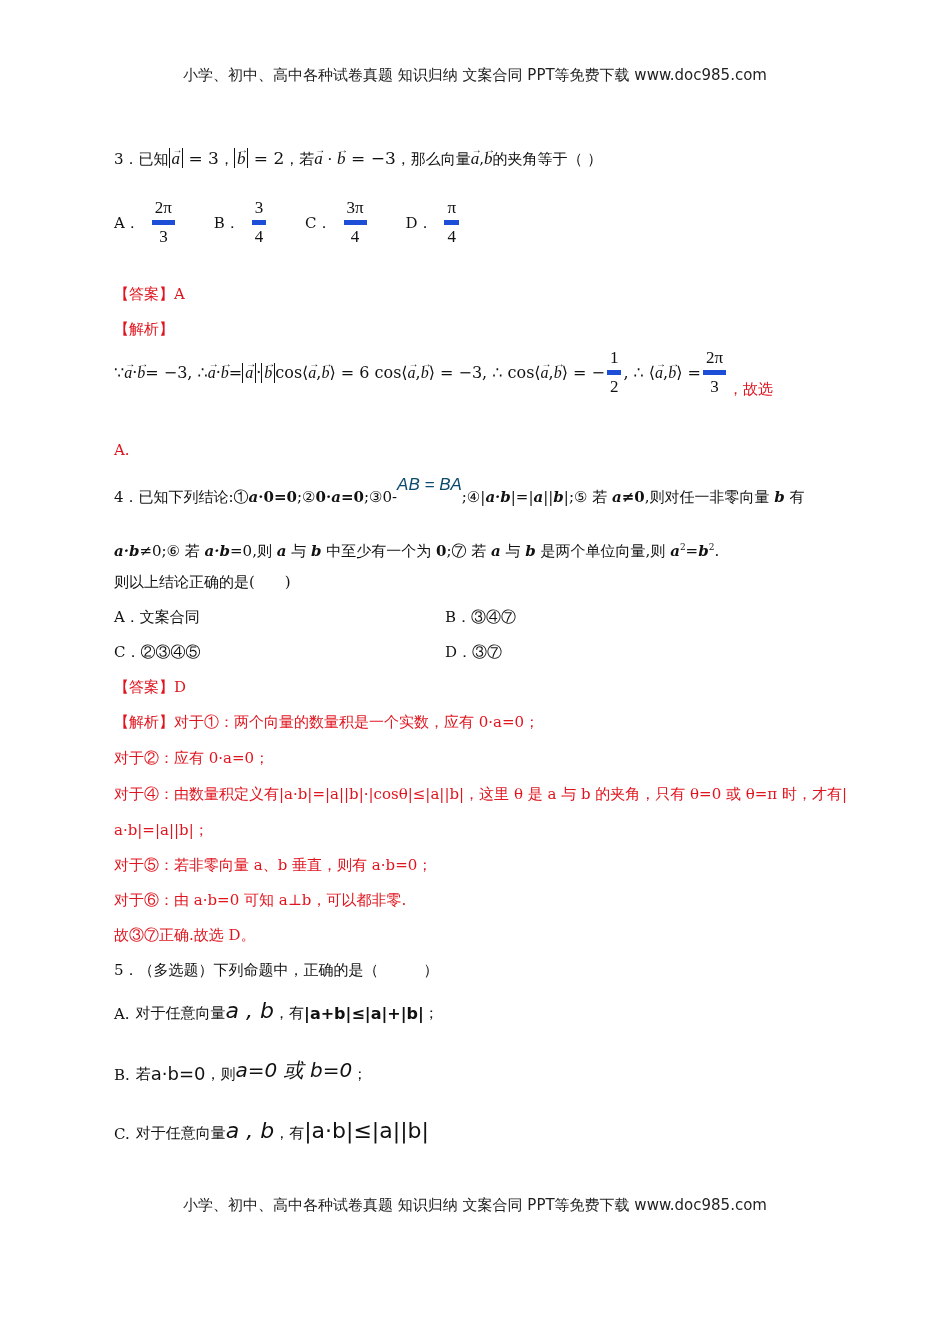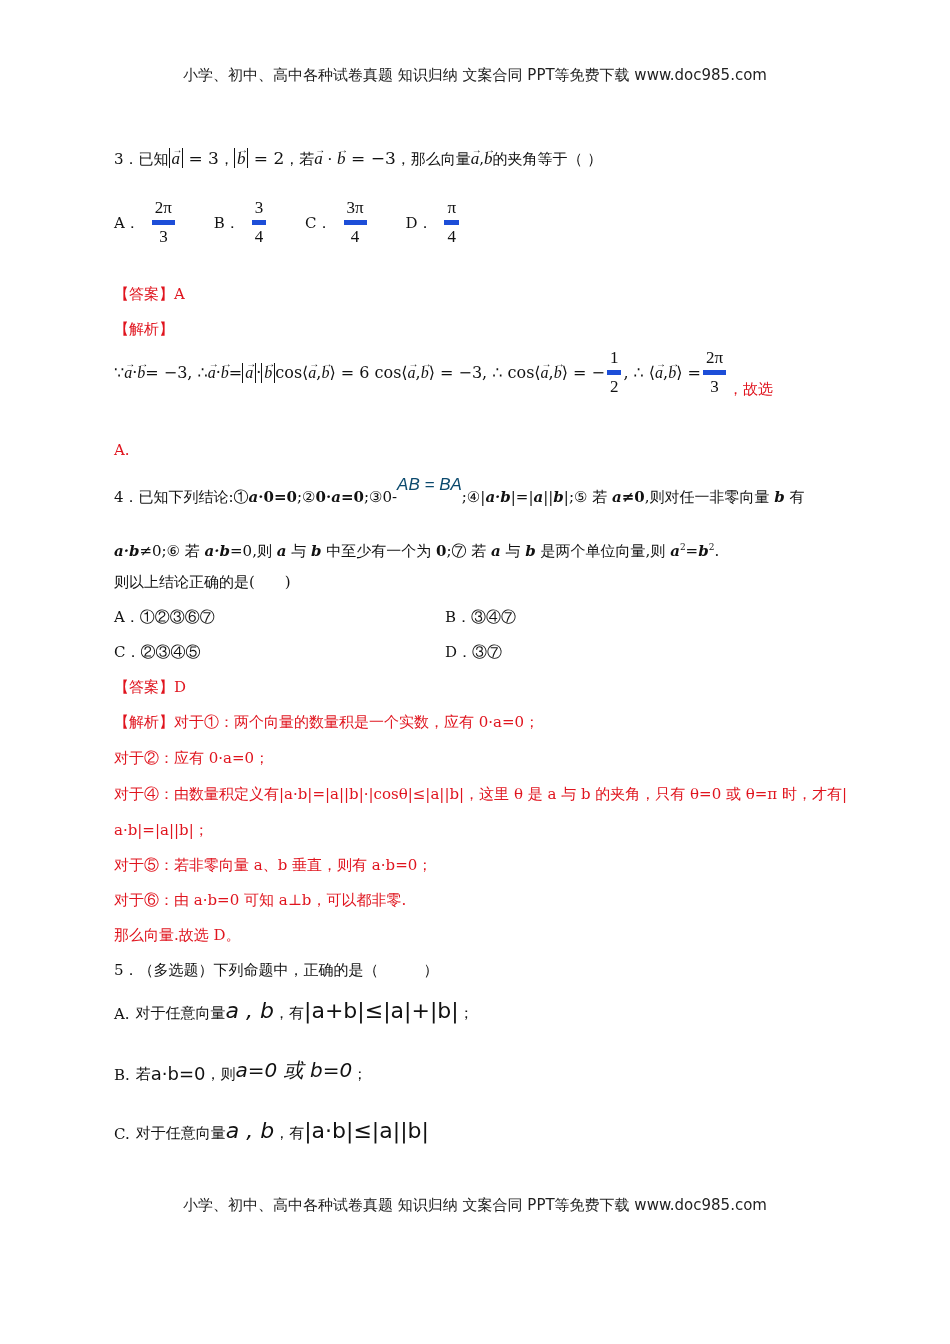--- a/index.html
+++ b/index.html
@@ -103,42 +103,42 @@
 <div class="abs txt" style="left:114px; top:487px;">
   <span>4．已知下列结论:①</span><span class="bi">a</span><span class="b">·0=0</span><span>;②</span><span class="b">0·</span><span class="bi">a</span><span class="b">=0</span><span>;③0-</span><span class="ab-eq">AB = BA</span><span>;④|</span><span class="bi">a·b</span><span>|=|</span><span class="bi">a</span><span>||</span><span class="bi">b</span><span>|;⑤ 若 </span><span class="bi">a</span><span class="b">≠0</span><span>,则对任一非零向量 </span><span class="bi">b</span><span> 有</span>
 </div>
 
 <div class="abs txt" style="left:114px; top:537px;">
   <span class="bi">a·b</span><span>≠0;⑥ 若 </span><span class="bi">a·b</span><span>=0,则 </span><span class="bi">a</span><span> 与 </span><span class="bi">b</span><span> 中至少有一个为 </span><span class="b">0</span><span>;⑦ 若 </span><span class="bi">a</span><span> 与 </span><span class="bi">b</span><span> 是两个单位向量,则 </span><span class="bi">a</span><span class="superscript">2</span><span>=</span><span class="bi">b</span><span class="superscript">2</span><span>.</span>
 </div>
 
 <div class="abs txt" style="left:114px; top:572px;">则以上结论正确的是(　　)</div>
 
-<div class="abs txt" style="left:114px; top:607px;">A．①②③⑥⑦</div>
+<div class="abs txt" style="left:114px; top:607px;">A．文案合同</div>
 <div class="abs txt" style="left:445px; top:607px;">B．③④⑦</div>
 <div class="abs txt" style="left:114px; top:642px;">C．②③④⑤</div>
 <div class="abs txt" style="left:445px; top:642px;">D．③⑦</div>
 
 <div class="abs txt red" style="left:114px; top:677px;">【答案】D</div>
 <div class="abs txt red" style="left:114px; top:712px;">【解析】对于①：两个向量的数量积是一个实数，应有 0·a=0；</div>
 <div class="abs txt red" style="left:114px; top:748px;">对于②：应有 0·a=0；</div>
 <div class="abs txt red" style="left:114px; top:784px;">对于④：由数量积定义有|a·b|=|a||b|·|cosθ|≤|a||b|，这里 θ 是 a 与 b 的夹角，只有 θ=0 或 θ=π 时，才有|</div>
 <div class="abs txt red" style="left:114px; top:820px;">a·b|=|a||b|；</div>
 <div class="abs txt red" style="left:114px; top:855px;">对于⑤：若非零向量 a、b 垂直，则有 a·b=0；</div>
 <div class="abs txt red" style="left:114px; top:890px;">对于⑥：由 a·b=0 可知 a⊥b，可以都非零.</div>
-<div class="abs txt red" style="left:114px; top:925px;">那么向量.故选 D。</div>
+<div class="abs txt red" style="left:114px; top:925px;">故③⑦正确.故选 D。</div>
 
 <div class="abs txt" style="left:114px; top:960px;">5．（多选题）下列命题中，正确的是（　　　）</div>
 
 <div class="abs" style="left:114px; top:998px; display:flex; align-items:flex-end; font-size:15px;">
   <span style="margin-right:6px;">A.</span>
     <span>对于任意向量</span>
     <span class="sans-math" style="font-size:22px; font-style:italic;">a , b</span>
     <span>，有</span>
-    <span class="sans-math" style="font-size:22px;">|a+b|≤|a|+|b|</span>
+    <span class="sans-math" style="font-size:16px;font-weight:bold;">|a+b|≤|a|+|b|</span>
     <span>；</span>
 </div>
 
 <div class="abs" style="left:114px; top:1057px; display:flex; align-items:flex-end; font-size:15px;">
   <span style="margin-right:6px;">B.</span>
     <span>若</span>
     <span class="sans-math" style="font-size:18px;">a·b=0</span>
     <span>，则</span>
     <span class="sans-math" style="font-size:20px; font-style:italic;">a=0 或 b=0</span>
     <span>；</span>

